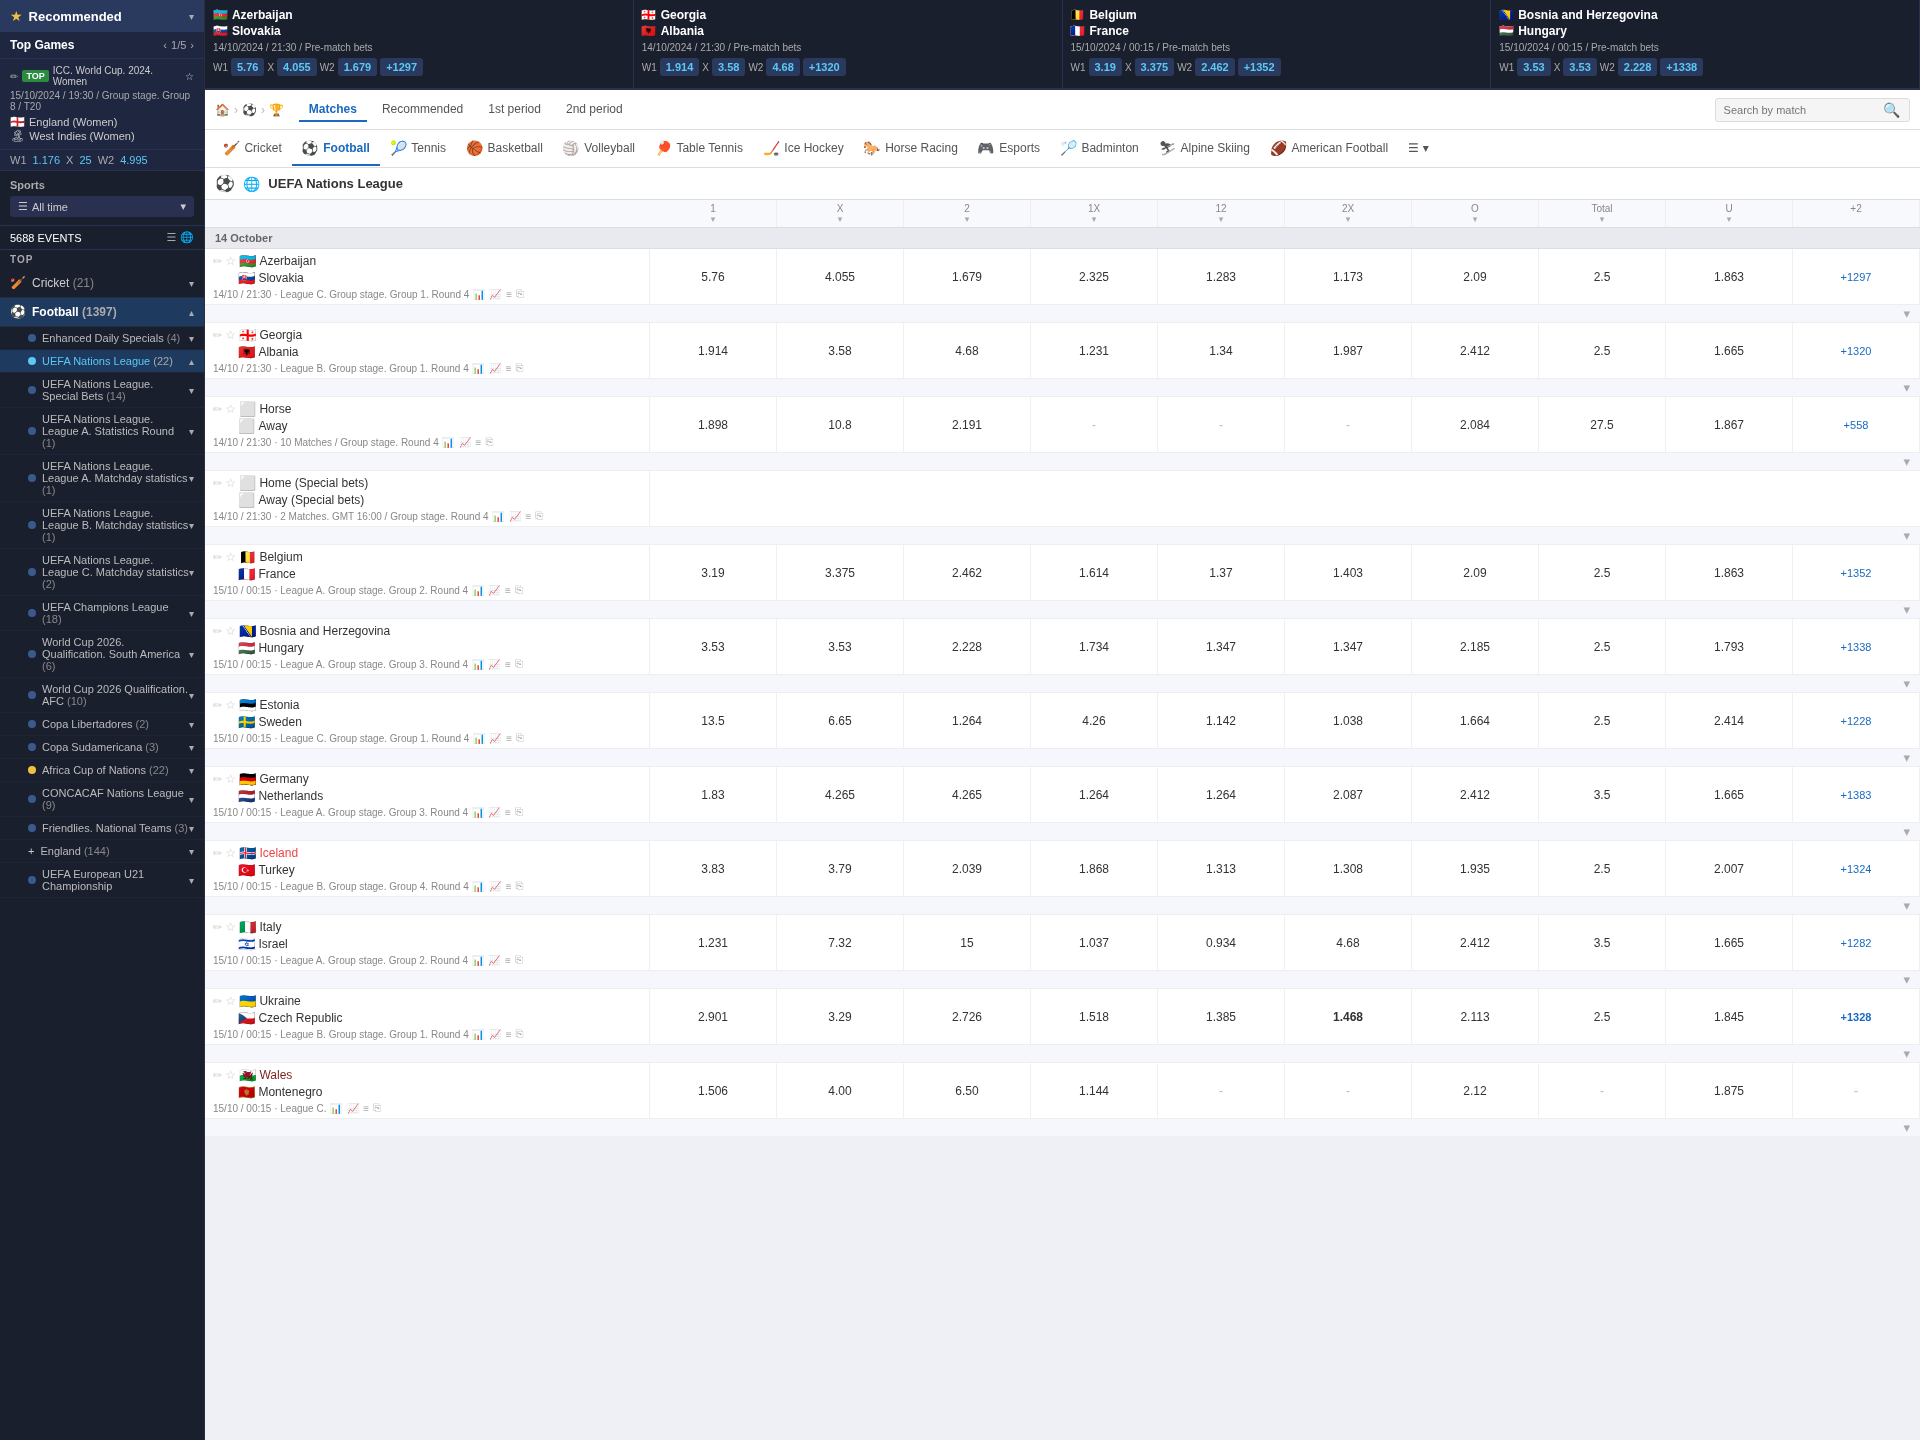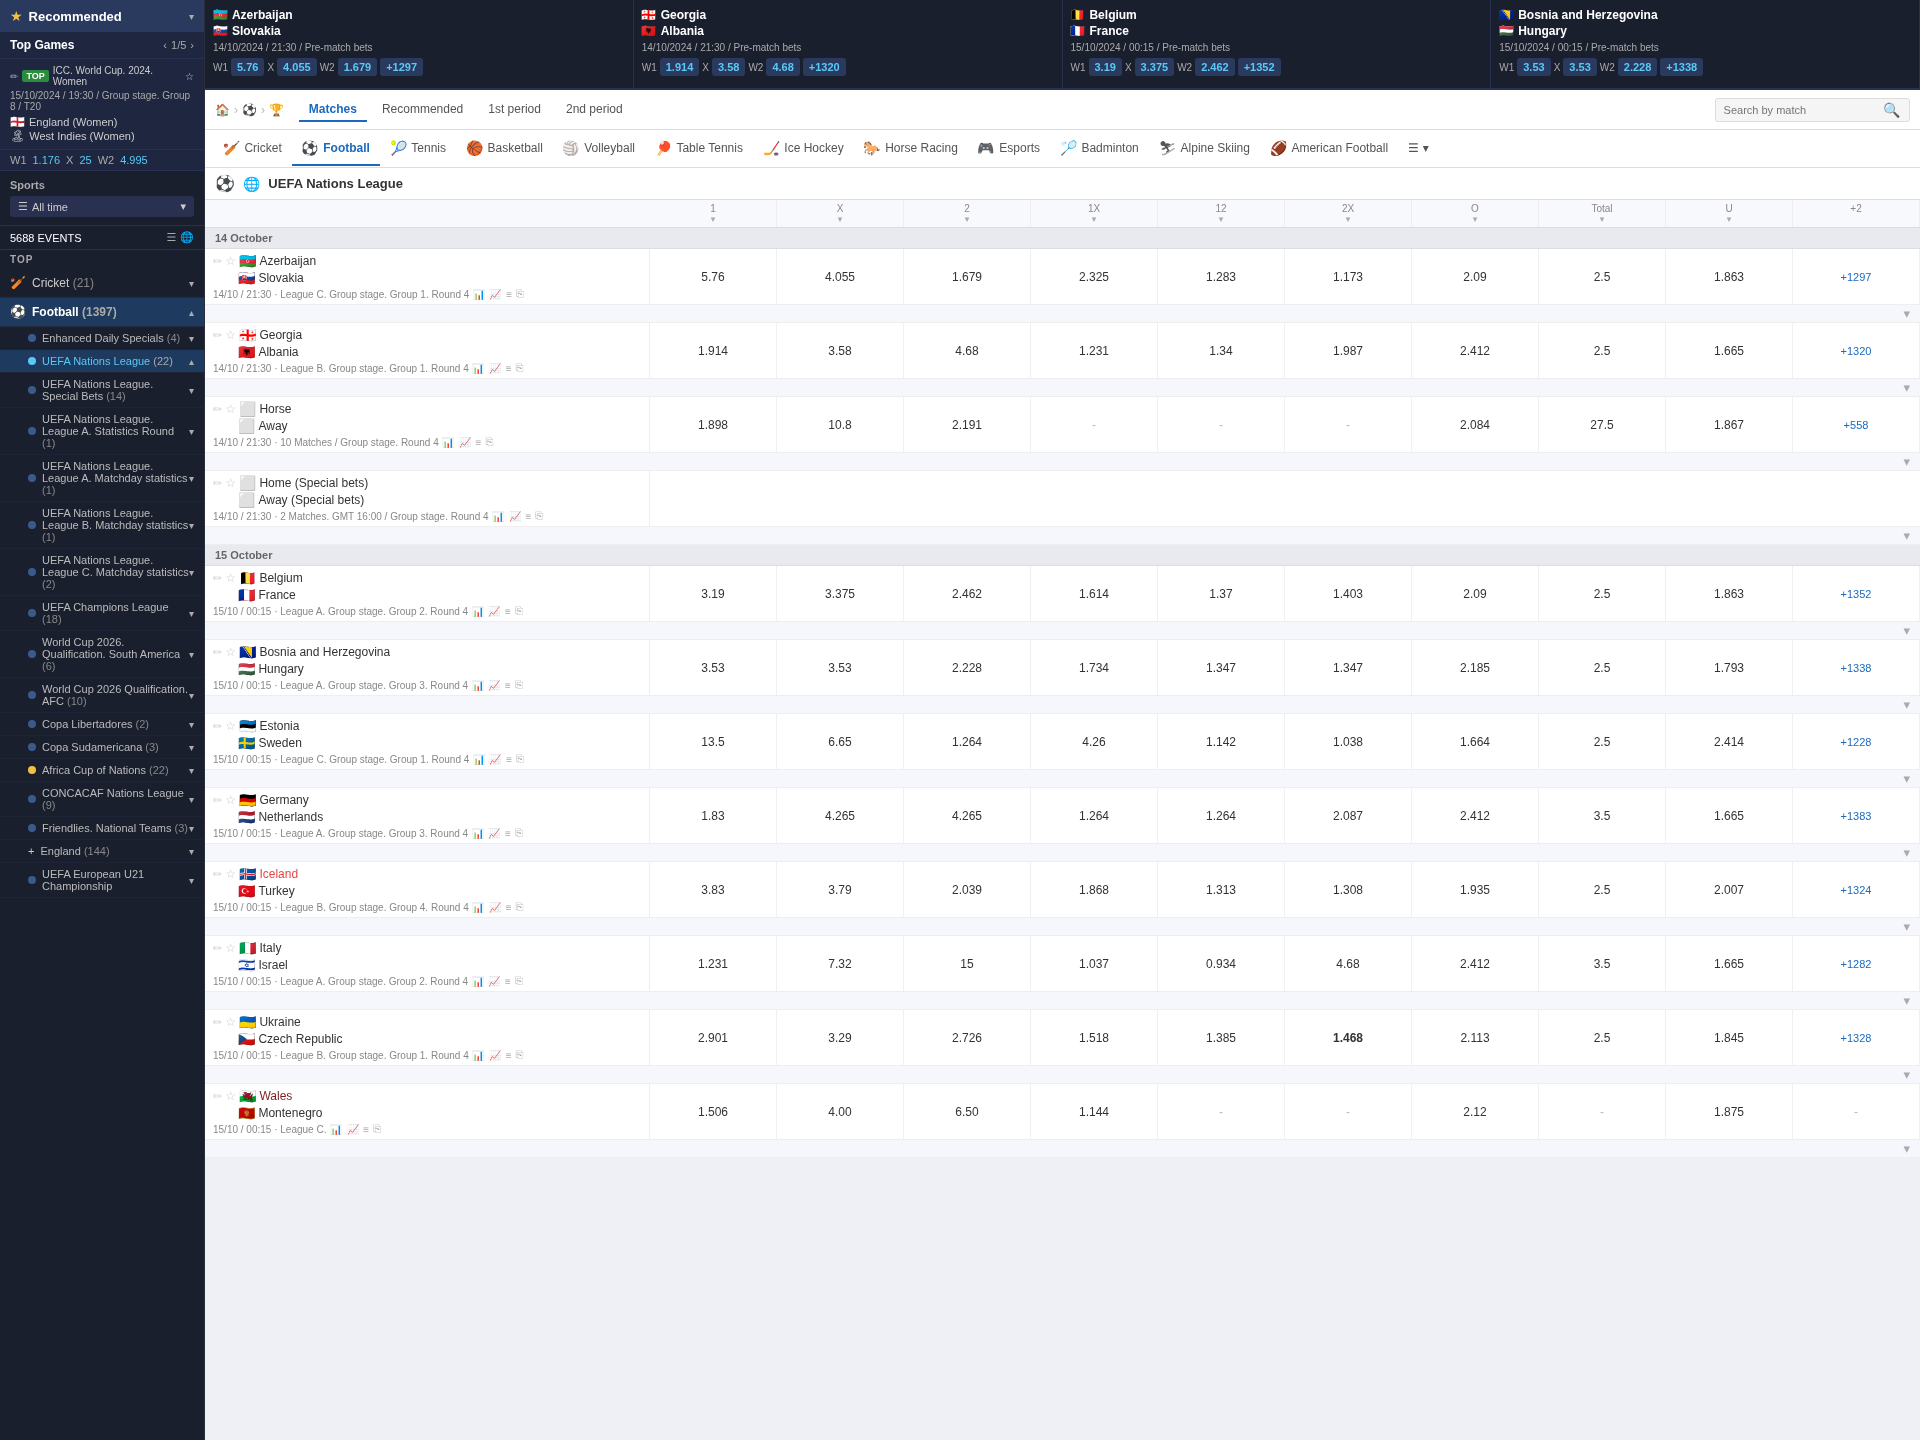--- a/index.html
+++ b/index.html
@@ -605,21 +605,20 @@
         <span style="cursor:pointer;color:#aaa;">≡</span>
         <span style="cursor:pointer;color:#aaa;">⎘</span>
       </div>
     </div>
         </div>
         <div style="background: rgb(245, 247, 252); display: flex; justify-content: flex-end; padding: 1px 5px; border-bottom: 1px solid rgb(238, 238, 238);">
           <button style="background: none; border: none; color: rgb(170, 170, 170); font-size: 13px; cursor: pointer; padding: 0px 5px;">▾</button>
         </div>
       </div>
 
-    <div class="date-divider">15 October</div>
 
     <div id="match-group-1">
         <div style="background: rgb(255, 255, 255); border-bottom: 1px solid rgb(238, 238, 238); display: flex; align-items: stretch;">
           <div style="flex: 0 0 445px; padding: 4px 8px; display: flex; flex-direction: column; justify-content: center; gap: 1px; border-right: 1px solid rgb(238, 238, 238);">
       <div style="display:flex;align-items:center;gap:3px;">
         <span style="color:#ccc;font-size:11px;">✏</span>
         <span style="color:#ccc;font-size:12px;cursor:pointer;">☆</span>
         <span style="font-size:14px;">🇧🇪</span>
         <span style="font-size:12px;color:#333;">Belgium</span>
       </div>
@@ -861,21 +860,21 @@
           <div style="display: flex; flex: 1 1 0%;">
             <div style="flex: 1 1 0%; display: flex; align-items: center; justify-content: center; padding: 3px 2px; font-size: 12px; border-right: 1px solid rgb(240, 240, 240); font-weight: 500; cursor: pointer; color: rgb(51, 51, 51);">2.901</div>
             <div style="flex: 1 1 0%; display: flex; align-items: center; justify-content: center; padding: 3px 2px; font-size: 12px; border-right: 1px solid rgb(240, 240, 240); font-weight: 500; cursor: pointer; color: rgb(51, 51, 51);">3.29</div>
             <div style="flex: 1 1 0%; display: flex; align-items: center; justify-content: center; padding: 3px 2px; font-size: 12px; border-right: 1px solid rgb(240, 240, 240); font-weight: 500; cursor: pointer; color: rgb(51, 51, 51);">2.726</div>
             <div style="flex: 1 1 0%; display: flex; align-items: center; justify-content: center; padding: 3px 2px; font-size: 12px; border-right: 1px solid rgb(240, 240, 240); font-weight: 500; cursor: pointer; color: rgb(51, 51, 51);">1.518</div>
             <div style="flex: 1 1 0%; display: flex; align-items: center; justify-content: center; padding: 3px 2px; font-size: 12px; border-right: 1px solid rgb(240, 240, 240); font-weight: 500; cursor: pointer; color: rgb(51, 51, 51);">1.385</div>
             <div style="flex: 1 1 0%; display: flex; align-items: center; justify-content: center; padding: 3px 2px; font-size: 12px; border-right: 1px solid rgb(240, 240, 240); font-weight: 700; cursor: pointer; color: rgb(51, 51, 51);">1.468</div>
             <div style="flex: 1 1 0%; display: flex; align-items: center; justify-content: center; padding: 3px 2px; font-size: 12px; border-right: 1px solid rgb(240, 240, 240); font-weight: 500; cursor: pointer; color: rgb(51, 51, 51);">2.113</div>
             <div style="flex: 1 1 0%; display: flex; align-items: center; justify-content: center; padding: 3px 2px; font-size: 12px; border-right: 1px solid rgb(240, 240, 240); font-weight: 500; cursor: pointer; color: rgb(51, 51, 51);">2.5</div>
             <div style="flex: 1 1 0%; display: flex; align-items: center; justify-content: center; padding: 3px 2px; font-size: 12px; border-right: 1px solid rgb(240, 240, 240); font-weight: 500; cursor: pointer; color: rgb(51, 51, 51);">1.845</div>
-            <div style="flex: 1 1 0%; display: flex; align-items: center; justify-content: center; padding: 3px 2px; font-size: 11px; border-right: 1px solid rgb(240, 240, 240); font-weight: 400; cursor: pointer; color: rgb(26, 106, 191);">+1328</div>
+            <div style="flex: 1 1 0%; display: flex; align-items: center; justify-content: center; padding: 3px 2px; font-size: 11px; border-right: 1px solid rgb(240, 240, 240); font-weight: 700; cursor: pointer; color: rgb(26, 106, 191);">+1328</div>
           </div>
         </div>
         <div style="background: rgb(245, 247, 252); display: flex; justify-content: flex-end; padding: 1px 5px; border-bottom: 1px solid rgb(238, 238, 238);">
           <button style="background: none; border: none; color: rgb(170, 170, 170); font-size: 13px; cursor: pointer; padding: 0px 5px;">▾</button>
         </div>
         <div style="background: rgb(255, 255, 255); border-bottom: 1px solid rgb(238, 238, 238); display: flex; align-items: stretch;">
           <div style="flex: 0 0 445px; padding: 4px 8px; display: flex; flex-direction: column; justify-content: center; gap: 1px; border-right: 1px solid rgb(238, 238, 238);">
       <div style="display:flex;align-items:center;gap:3px;">
         <span style="color:#ccc;font-size:11px;">✏</span>
         <span style="color:#ccc;font-size:12px;cursor:pointer;">☆</span>

